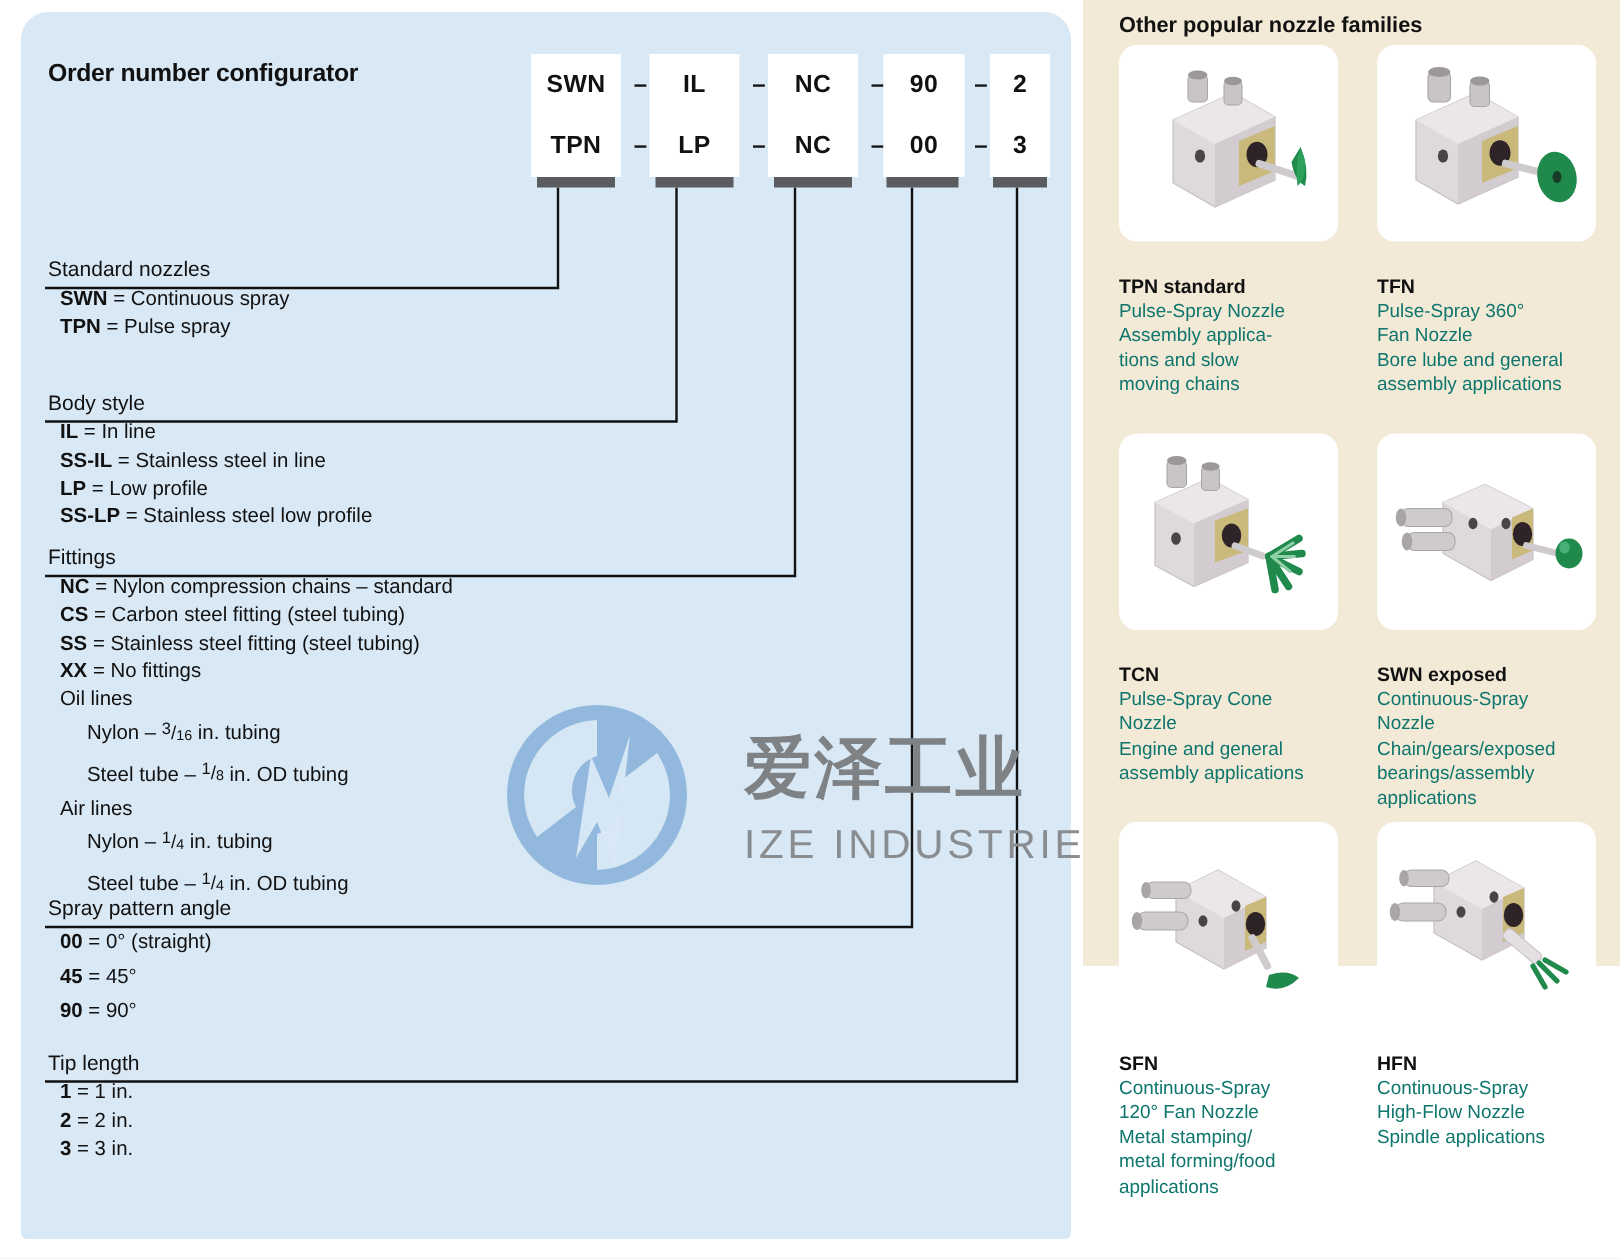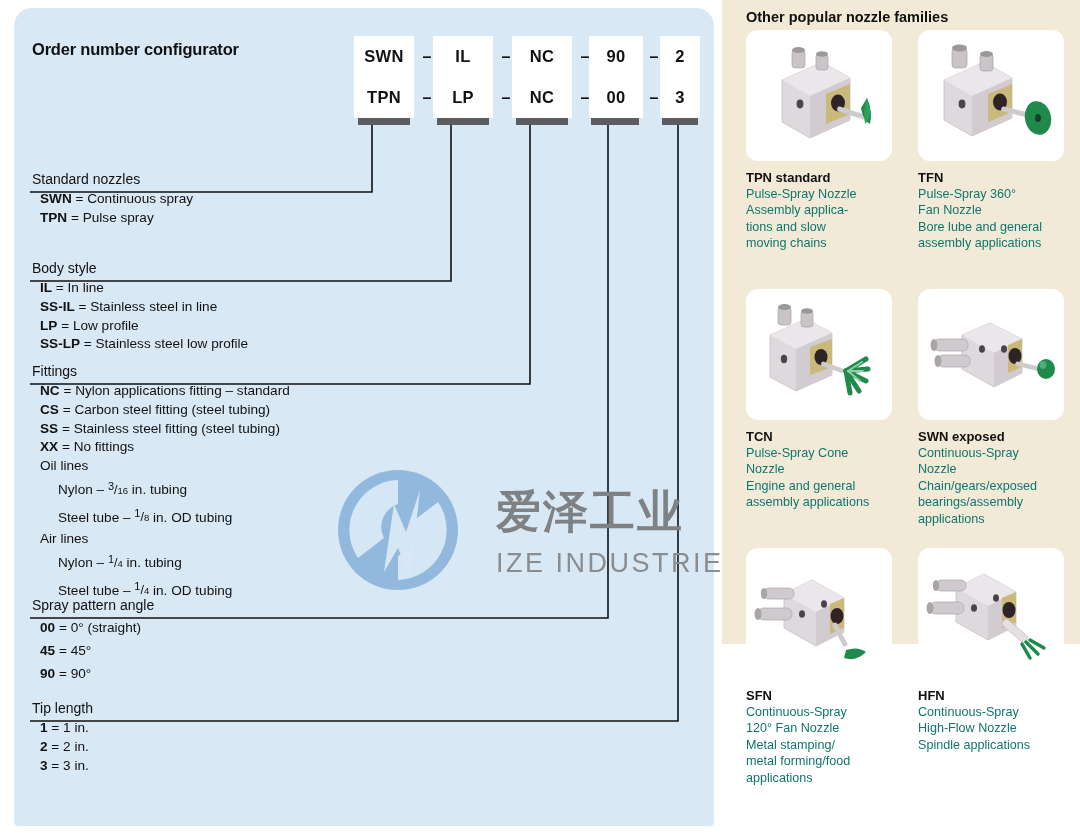--- a/index.html
+++ b/index.html
@@ -84,21 +84,21 @@
   }
   .card-grid{position:absolute;left:24px;top:30px;width:318px;}
   .card-row{position:relative;height:259px;}
   .card{position:absolute;width:146px;}
   .card.c0{left:0;}
   .card.c1{left:172px;}
   .thumb{
     width:146px;height:131px;background:#ffffff;border-radius:12px;
     position:relative;overflow:hidden;
   }
-  .cap{margin-top:9px;}
+  .cap{margin-top:22px;}
   .cap .name{font-size:13px;font-weight:bold;color:#111;line-height:16px;}
   .cap .desc{font-size:12.6px;color:#0f766e;line-height:16.4px;}
 </style>
 </head>
 <body>
 
 <div id="root">
 
   <div class="left-panel">
 
@@ -180,21 +180,21 @@
         <li><b>IL</b><span> = </span><span>In line</span></li>
         <li><b>SS-IL</b><span> = </span><span>Stainless steel in line</span></li>
         <li><b>LP</b><span> = </span><span>Low profile</span></li>
         <li><b>SS-LP</b><span> = </span><span>Stainless steel low profile</span></li>
       </ul>
     </div>
 
     <div class="section" style="top:356px">
       <div class="sec-head">Fittings</div>
       <ul class="sec-list">
-        <li><b>NC</b><span> = </span><span>Nylon applications fitting – standard</span></li>
+        <li><b>NC</b><span> = </span><span>Nylon compression chains – standard</span></li>
         <li><b>CS</b><span> = </span><span>Carbon steel fitting (steel tubing)</span></li>
         <li><b>SS</b><span> = </span><span>Stainless steel fitting (steel tubing)</span></li>
         <li><b>XX</b><span> = </span><span>No fittings</span></li>
         <li class="nosub"><span>Oil lines</span></li>
         <li class="sub wide"><span>Nylon – </span><span class="frac"><sup>3</sup><span class="sl">/</span><sub>16</sub></span><span> in. tubing</span></li>
         <li class="sub wide"><span>Steel tube – </span><span class="frac"><sup>1</sup><span class="sl">/</span><sub>8</sub></span><span> in. OD tubing</span></li>
         <li class="nosub"><span>Air lines</span></li>
         <li class="sub wide"><span>Nylon – </span><span class="frac"><sup>1</sup><span class="sl">/</span><sub>4</sub></span><span> in. tubing</span></li>
         <li class="sub wide"><span>Steel tube – </span><span class="frac"><sup>1</sup><span class="sl">/</span><sub>4</sub></span><span> in. OD tubing</span></li>
       </ul>

